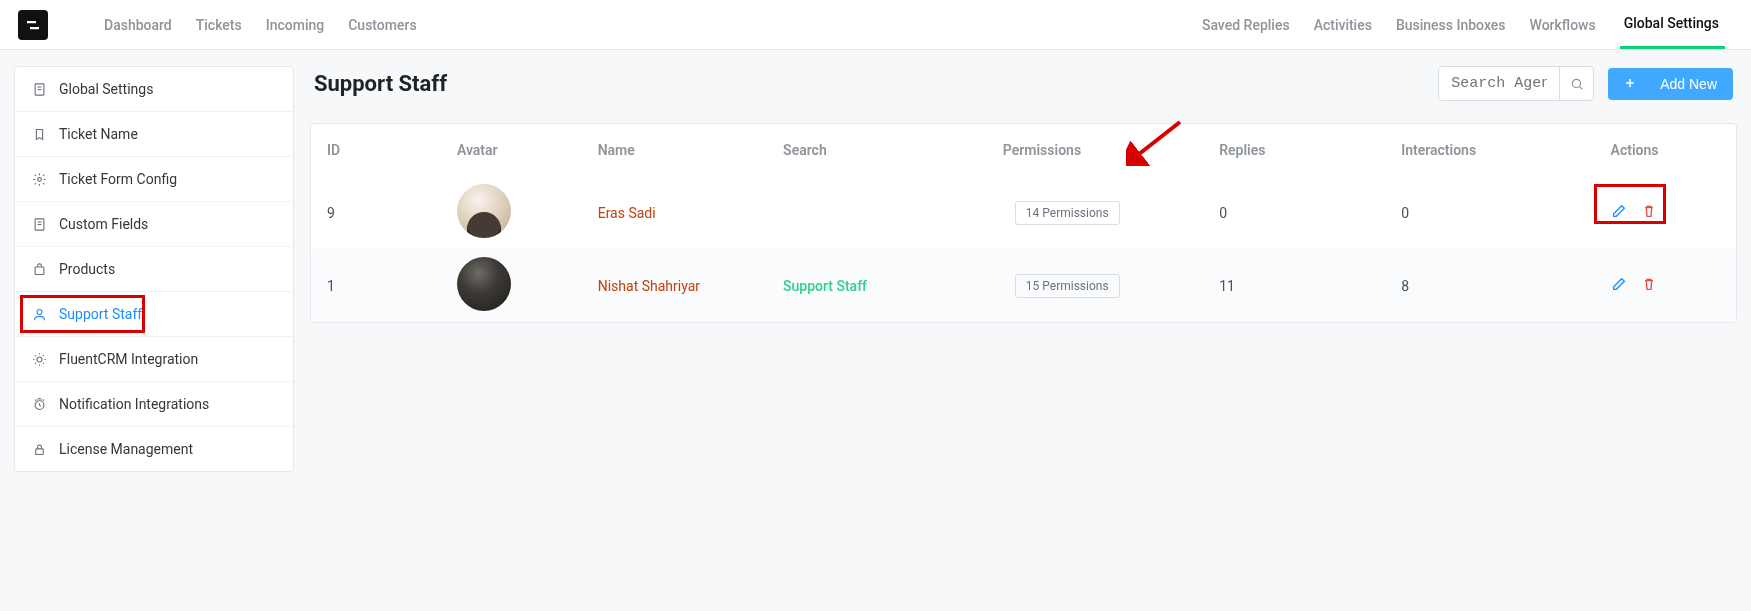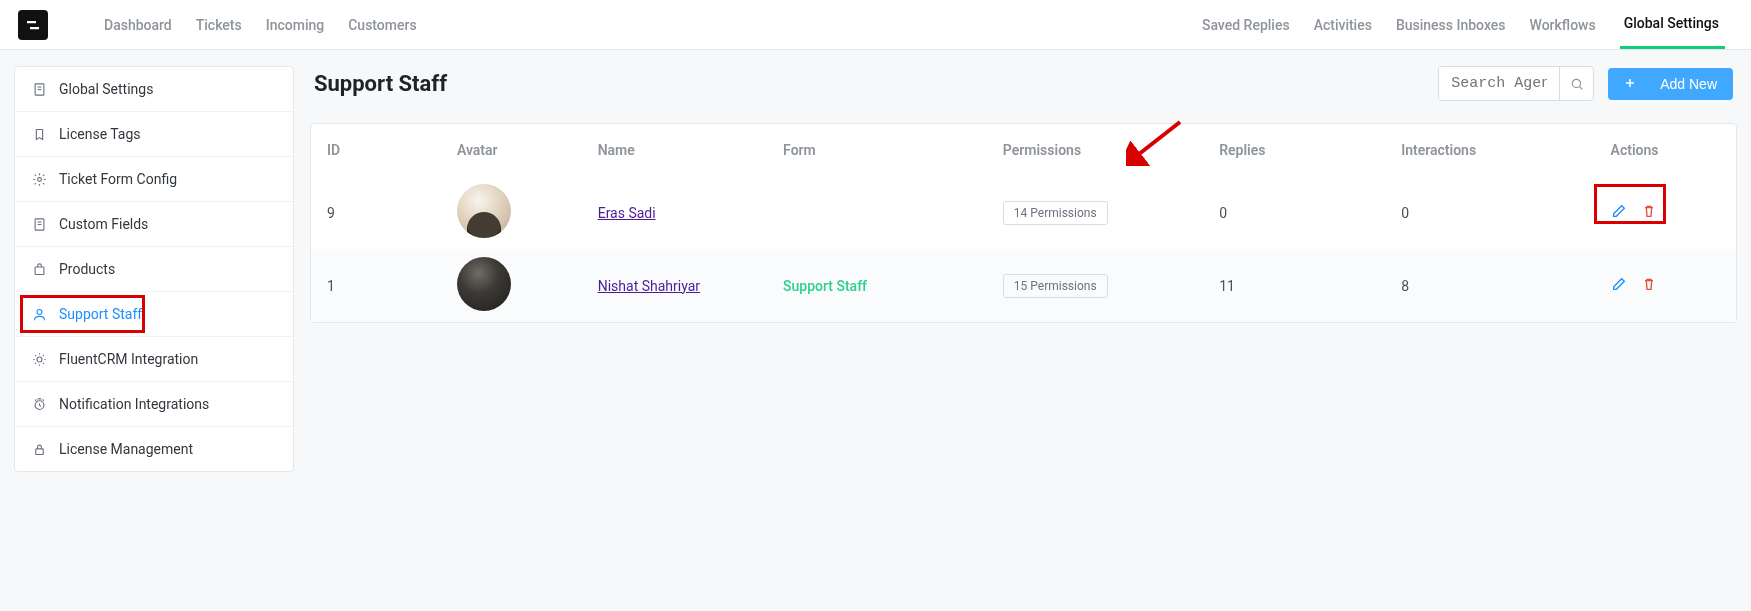--- a/index.html
+++ b/index.html
@@ -35,23 +35,23 @@
   thead th { text-align:left; color:#8e949a; font-weight:600; font-size:14px; padding: 18px 12px; }
   thead th:first-child { padding-left: 16px;}
   tbody tr:nth-child(odd) td{ background:#fff;}
   tbody tr:nth-child(even) td{ background:#fafbfc;}
   tbody td { padding: 8px 12px; vertical-align:middle; color:#4a5058; position:relative;}
   tbody td:first-child { padding-left: 16px;}
   .avatar { width: 54px; height: 54px; border-radius: 50%; background: linear-gradient(135deg,#555,#222); display:inline-block; }
   .avatar.lite { background: radial-gradient(circle at 40% 30%, #f9f4ee 0%, #e4d6c4 40%, #bba98d 100%); position:relative; overflow:hidden;}
   .avatar.lite::after{content:""; position:absolute; bottom:-8px; left:10px; width:34px; height:34px; background:#443c32; border-radius:50%; box-shadow: inset 0 -6px 0 #2b2822;}
   .avatar.dark { background: radial-gradient(circle at 40% 30%, #6f6b65 0%, #3d3a36 40%, #1d1b19 100%); }
-  .name-link { color: #4c1d95; text-decoration: underline; cursor:pointer;text-align:right; }
+  .name-link { color: #c2410c; cursor:pointer;text-align:right; }
   .title-green { color: #2fcf8d; font-weight:500; }
-  .pill { border:1px solid #d7dde3; border-radius:3px; padding: 4px 10px; font-size:12px; color:#6b7280; display:inline-block; cursor:pointer;}
+  .pill { border:1px solid #d7dde3; border-radius:3px; padding: 4px 10px; font-size:12px; color:#6b7280; display:inline-block; cursor:pointer;margin-left:12px;}
   .act { display:flex; gap:14px; align-items:center;}
   .act .a-edit svg{ stroke:#1890ff;}
   .act .a-del svg{ stroke:#e74c3c;}
   .act-box { position:absolute; top:8px; left:-5px; width:72px; height:40px; border:3px solid #d90000; pointer-events:none;}
 </style>
 </head>
 <body>
 
 <div class="topbar">
   <div class="top-left">
@@ -85,21 +85,21 @@
           </svg>
         </span>
         <span>Global Settings</span>
       </div>
       <div class="s-item">
         <span class="s-icon">
           <svg width="15" height="15" viewBox="0 0 24 24" fill="none" stroke-width="1.8">
             <path d="M7 4h10v16l-5-3-5 3z"></path>
           </svg>
         </span>
-        <span>License Tags</span>
+        <span>Ticket Name</span>
       </div>
       <div class="s-item">
         <span class="s-icon">
           <svg width="15" height="15" viewBox="0 0 24 24" fill="none" stroke-width="1.8">
             <circle cx="12" cy="12" r="3"></circle>
             <path d="M12 2v3M12 19v3M4.2 4.2l2.1 2.1M17.7 17.7l2.1 2.1M2 12h3M19 12h3M4.2 19.8l2.1-2.1M17.7 6.3l2.1-2.1"></path>
           </svg>
         </span>
         <span>Ticket Form Config</span>
       </div>
@@ -204,21 +204,21 @@
             <col style="width:126px">
             <col style="width:106px">
             <col style="width:122px">
             <col style="width:80px">
           </colgroup>
         <thead>
             <tr id="thead-row">
               <th>ID</th>
               <th>Avatar</th>
               <th>Name</th>
-              <th>Form</th>
+              <th>Search</th>
               <th>Permissions</th>
               <th>Replies</th>
               <th>Interactions</th>
               <th>Actions</th>
             </tr>
           </thead>
         <tbody id="tbody">
             <tr>
     <td>9</td>
     <td><span class="avatar lite"></span></td>

